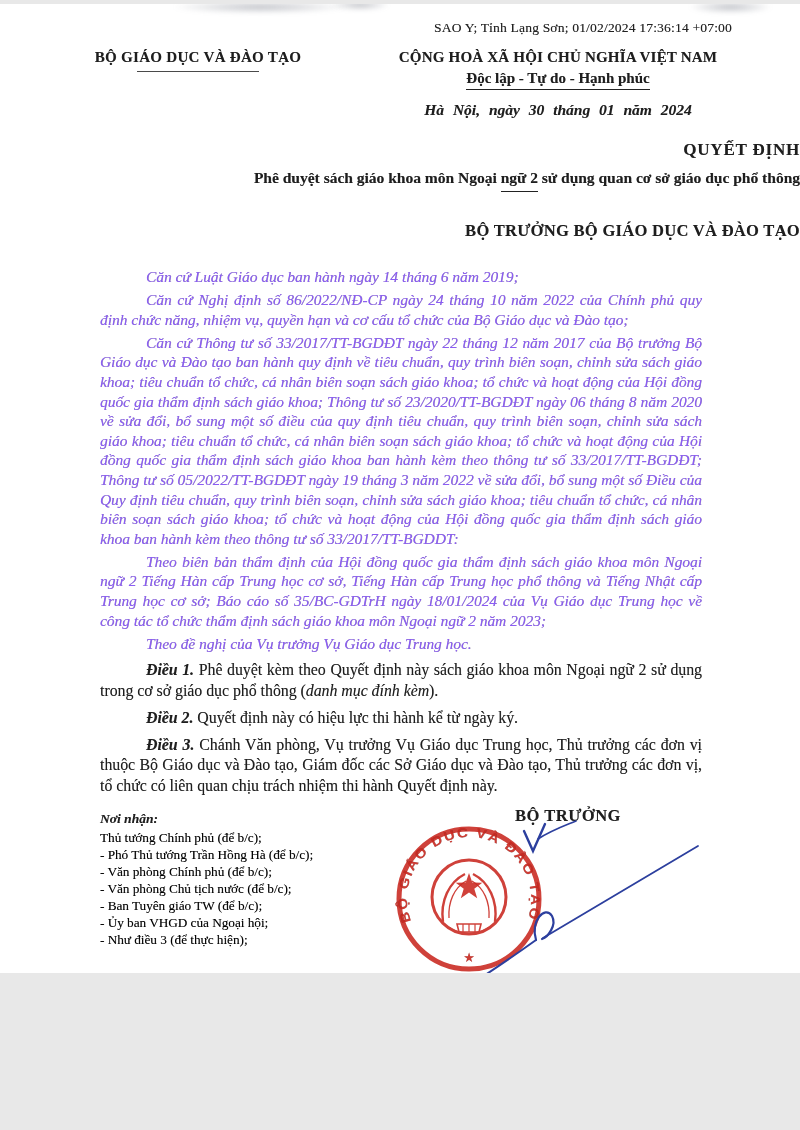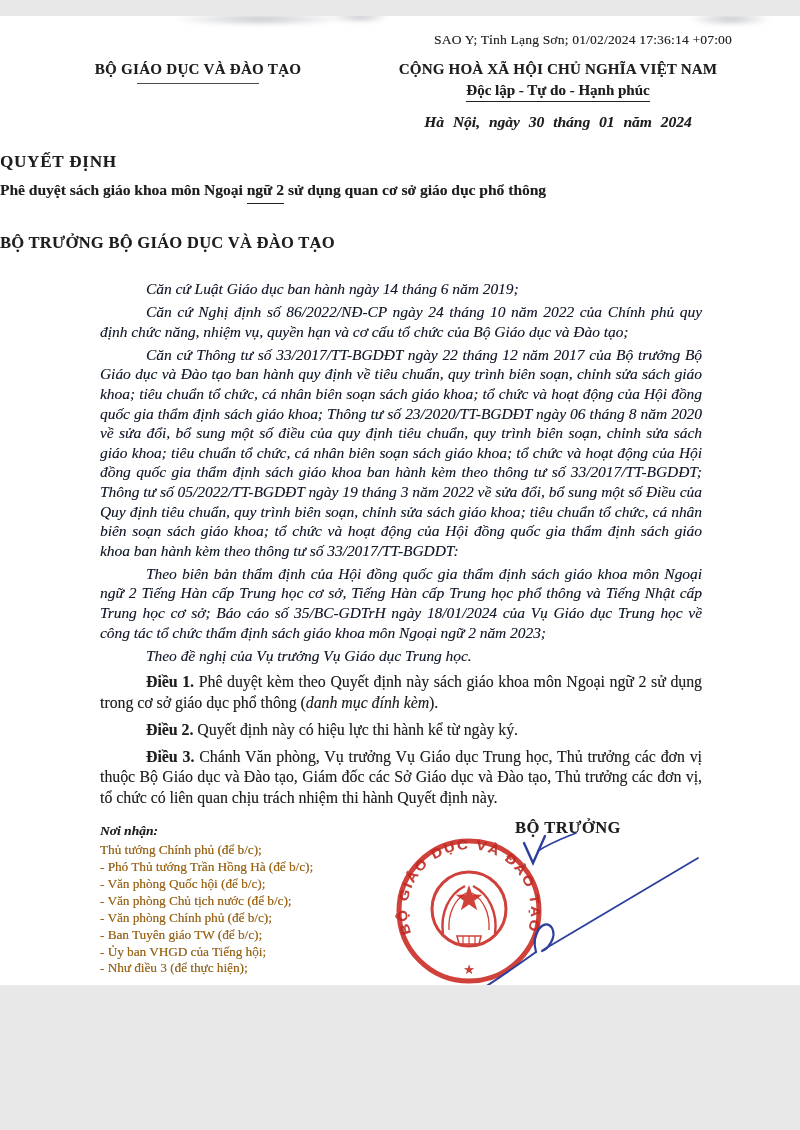--- a/index.html
+++ b/index.html
@@ -1,17 +1,17 @@
 <!DOCTYPE html>
 <html><head>
 <meta charset="utf-8">
 <style>
   html,body{margin:0;padding:0;background:#e8e8e8;}
   .page{
-    position:relative;width:800px;height:969px;margin:16px auto;
+    position:relative;width:800px;height:969px;margin:4px auto;
     background:#ffffff;overflow:hidden;
     font-family:"Liberation Serif","DejaVu Serif",serif;
     color:#1e1e1e;
     text-shadow:0.2px 0.2px 0.35px rgba(45,45,45,0.45);
   }
   
   .smudge{position:absolute;background:radial-gradient(ellipse at center,rgba(90,95,110,0.35),rgba(120,120,130,0) 70%);filter:blur(2px);}
   .smudge.s1{left:170px;top:-4px;width:180px;height:14px;}
   .smudge.s2{left:330px;top:-5px;width:60px;height:12px;}
   .smudge.s3{left:688px;top:-4px;width:85px;height:14px;}
@@ -25,43 +25,43 @@
   .header-row{display:flex;margin-top:13px;}
   .hdr-left{width:280px;margin-left:58px;text-align:center;}
   .hdr-right{flex:1;text-align:center;padding-right:22px;}
   .agency{font-weight:bold;font-size:15px;letter-spacing:0.3px;}
   .agency-underline{width:122px;border-top:1.6px solid #4a4a4a;margin:5px auto 0;}
   .doc-number{font-size:15.5px;margin-top:14px;}
   .motto1{font-weight:bold;font-size:15px;letter-spacing:0.2px;}
   .motto2{font-weight:bold;font-size:15px;margin-top:4px;display:inline-block;border-bottom:1.6px solid #222;padding-bottom:2px;}
   .place-date{font-style:italic;font-weight:600;font-size:15.5px;margin-top:11px;word-spacing:5px;}
 
-  .title-block{text-align:left;margin-top:21px;}
+  .title-block{text-align:right;margin-top:21px;}
   .decree-title{font-weight:bold;font-size:17px;letter-spacing:0.8px;}
   .decree-subtitle{font-weight:bold;font-size:15.5px;margin-top:9px;}
   .decree-subtitle .u{border-bottom:1.8px solid #222;padding-bottom:5px;}
   .issuer{font-weight:bold;font-size:16.5px;margin-top:34px;letter-spacing:0.3px;}
 
   .preamble{margin:26px 98px 0 100px;}
   .preamble p{
     font-style:italic;font-size:15.4px;line-height:19.6px;
-    text-align:justify;text-indent:46px;margin:3.5px 0;color:#0f172a;
+    text-align:justify;text-indent:46px;margin:3.5px 0;color:#8b5cf6;
   }
   .decision-heading{text-align:center;font-weight:bold;font-size:17px;letter-spacing:0.8px;margin:13px 0 4px;}
 
   .articles{margin:0 98px 0 100px;}
   .articles p{font-size:15.8px;line-height:20.3px;text-align:justify;text-indent:46px;margin:7px 0;}
-  .articles .lbl{font-weight:bold;}
+  .articles .lbl{font-weight:bold;font-style:italic;}
   .articles .it{font-style:italic;}
 
   .footer{position:relative;height:290px;margin-top:6px;}
   .recipients{position:absolute;left:100px;top:8px;width:330px;}
   .recipients-label{font-weight:bold;font-style:italic;font-size:13.5px;}
   .recipients ul{list-style:none;margin:3px 0 0;padding:0;}
-  .recipients li{font-size:13.2px;line-height:16.9px;color:#a16207;}
+  .recipients li{font-size:13.2px;line-height:16.9px;color:#000000;}
   .signer-title{position:absolute;left:468px;top:3px;width:200px;text-align:center;font-weight:bold;font-size:16.5px;letter-spacing:0.5px;}
   .signer-name{position:absolute;left:458px;top:160px;width:220px;text-align:center;font-weight:bold;font-size:16.5px;}
   .seal{position:absolute;left:391px;top:18px;width:156px;height:156px;}
   .sig-overlay{position:absolute;left:0;top:0;width:800px;height:1130px;pointer-events:none;}
 </style>
 </head>
 <body>
 
 <div class="page">
 
@@ -103,25 +103,24 @@
     <p><span class="lbl">Điều 2.</span><span> Quyết định này có hiệu lực thi hành kể từ ngày ký.</span></p>
     <p><span class="lbl">Điều 3.</span><span> Chánh Văn phòng, Vụ trưởng Vụ Giáo dục Trung học, Thủ trưởng các đơn vị thuộc Bộ Giáo dục và Đào tạo, Giám đốc các Sở Giáo dục và Đào tạo, Thủ trưởng các đơn vị, tổ chức có liên quan chịu trách nhiệm thi hành Quyết định này.</span></p>
   </div>
 
   <div class="footer">
     <div class="recipients">
       <div class="recipients-label">Nơi nhận:</div>
       <ul>
         <li>Thủ tướng Chính phủ (để b/c);</li>
         <li>- Phó Thủ tướng Trần Hồng Hà (để b/c);</li>
-        <li>- Văn phòng Quốc hội (để b/c);</li>
+        <li>- Văn phòng Chính phủ (để b/c);</li>
         <li>- Văn phòng Chủ tịch nước (để b/c);</li>
-        <li>- Văn phòng Chính phủ (để b/c);</li>
         <li>- Ban Tuyên giáo TW (để b/c);</li>
-        <li>- Ủy ban VHGD của Tiếng hội;</li>
+        <li>- Ủy ban VHGD của Ngoại hội;</li>
         <li>- Như điều 3 (để thực hiện);</li>
       </ul>
     </div>
 
     <div class="signer-title">BỘ TRƯỞNG</div>
 
     <svg class="seal" viewBox="0 0 156 156" xmlns="http://www.w3.org/2000/svg">
       <g stroke="#c9271f" fill="none" opacity="0.88">
         <circle cx="78" cy="78" r="70" stroke-width="5"></circle>
         <circle cx="78" cy="76" r="37" stroke-width="3"></circle>

